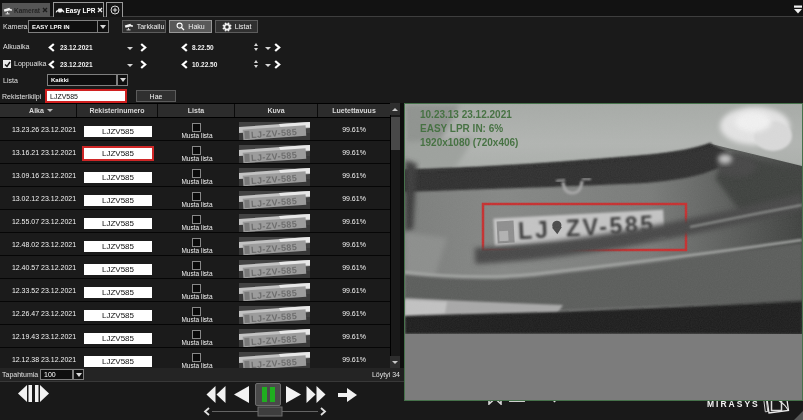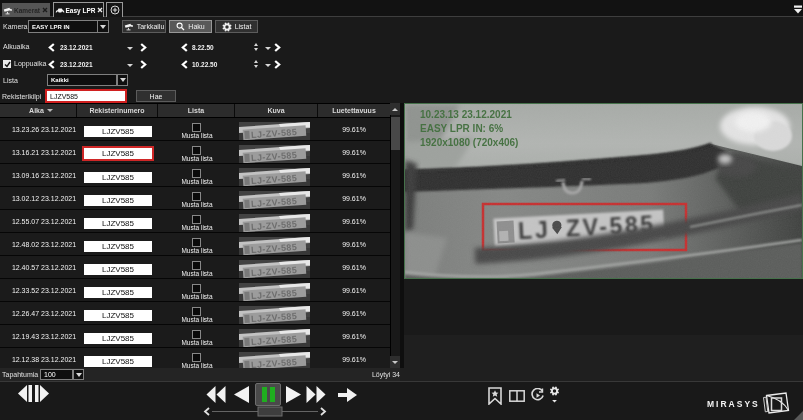--- a/index.html
+++ b/index.html
@@ -603,21 +603,21 @@
   <rect x="10.5" y="8" width="10" height="12.5" fill="none" stroke="#dcdcdc" stroke-width="1.5"></rect>
   <path d="M2.5,7.5 L5,7.2 L6.8,21.5 L4.3,21.8 Z" fill="none" stroke="#cfcfcf" stroke-width="1"></path>
 </svg>
 <svg class="abs" width="9" height="9" style="left:794px;top:411px">
     <path d="M9,0 V9 H0 Z" fill="#5a5a5a"></path>
   </svg>
 
 <div class="abs" style="left:400px;top:335px;width:403px;height:46px;background:#1f1f1f"></div>
 
 <div class="abs" style="left:400px;top:103px;width:4px;height:265px;background:#0e0e0e"></div>
-<div class="abs" style="left:404px;top:103px;width:399px;height:176px;border:1px solid #45714a;background:#7c7c7c;overflow:hidden">
+<div class="abs" style="left:404px;top:103px;width:399px;height:298px;border:1px solid #45714a;background:#7c7c7c;overflow:hidden">
 <svg width="397" height="230" viewBox="0 0 397 230">
   <defs>
     <filter id="b1" x="-30%" y="-30%" width="160%" height="160%">
           <feGaussianBlur stdDeviation="1"></feGaussianBlur>
         </filter>
     <filter id="b2" x="-30%" y="-30%" width="160%" height="160%">
           <feGaussianBlur stdDeviation="2.5"></feGaussianBlur>
         </filter>
     <filter id="grain">
           <feTurbulence type="fractalNoise" baseFrequency="0.9" numOctaves="2" result="n"></feTurbulence>

